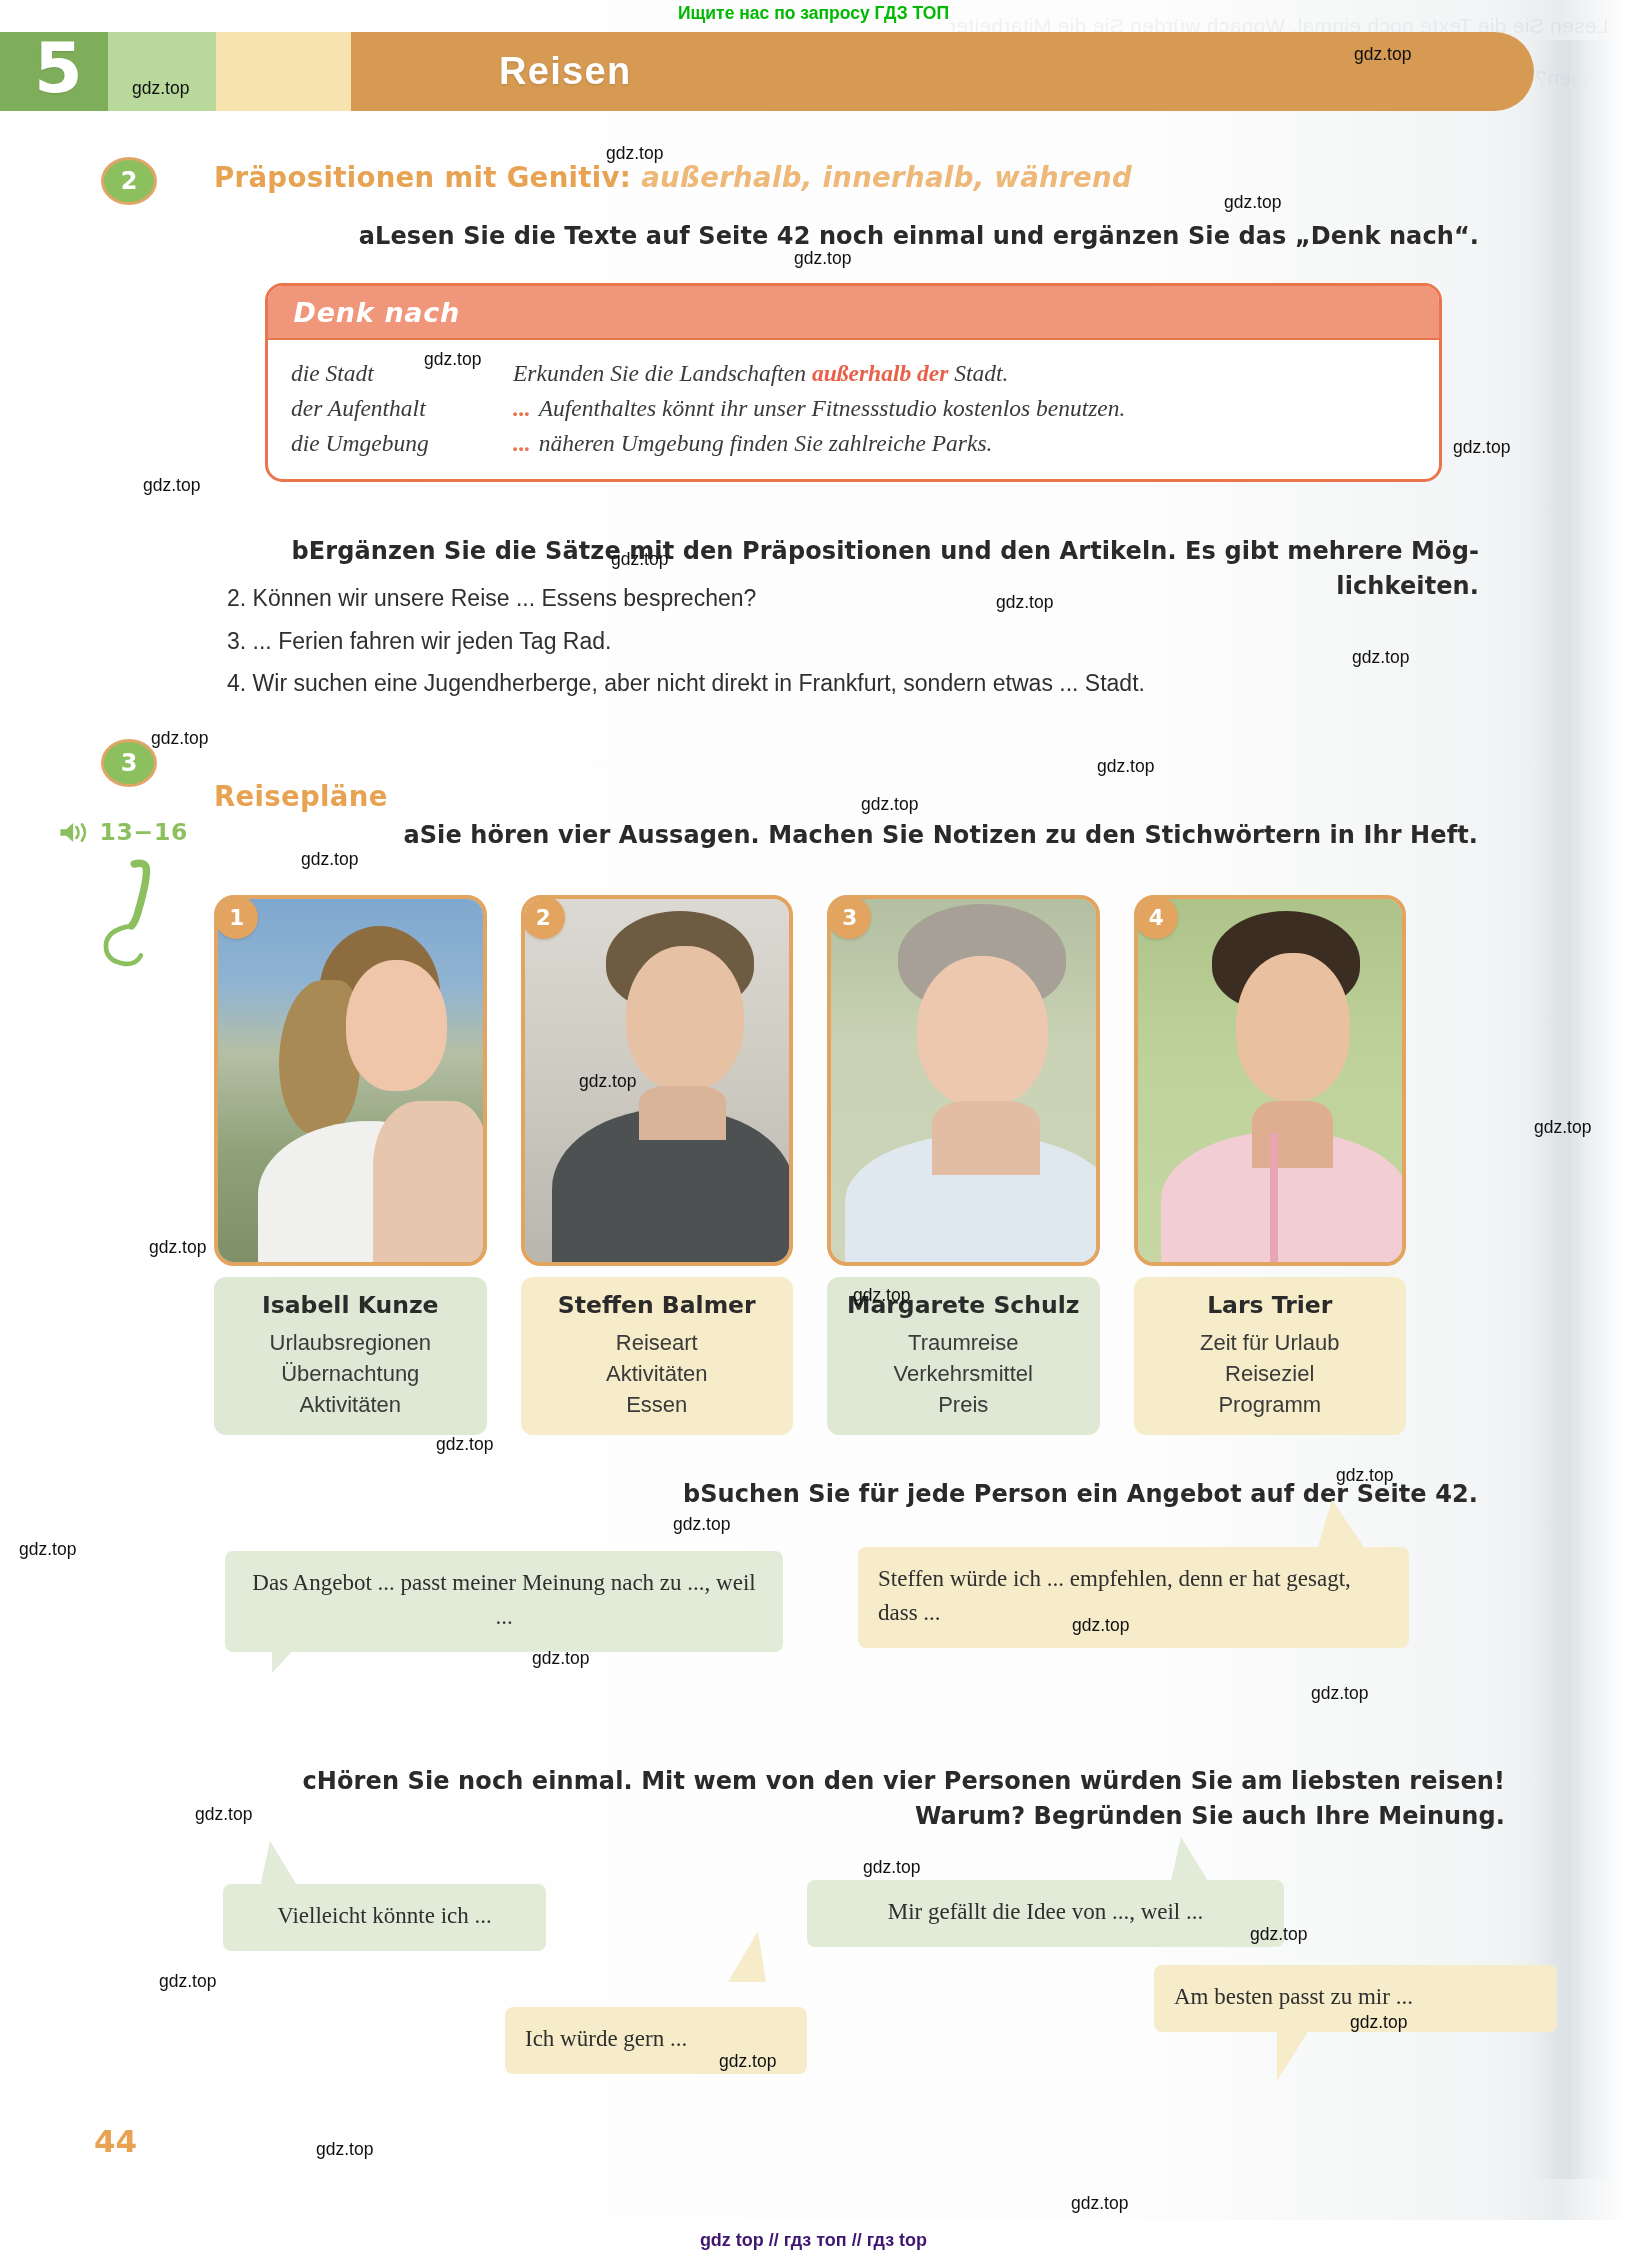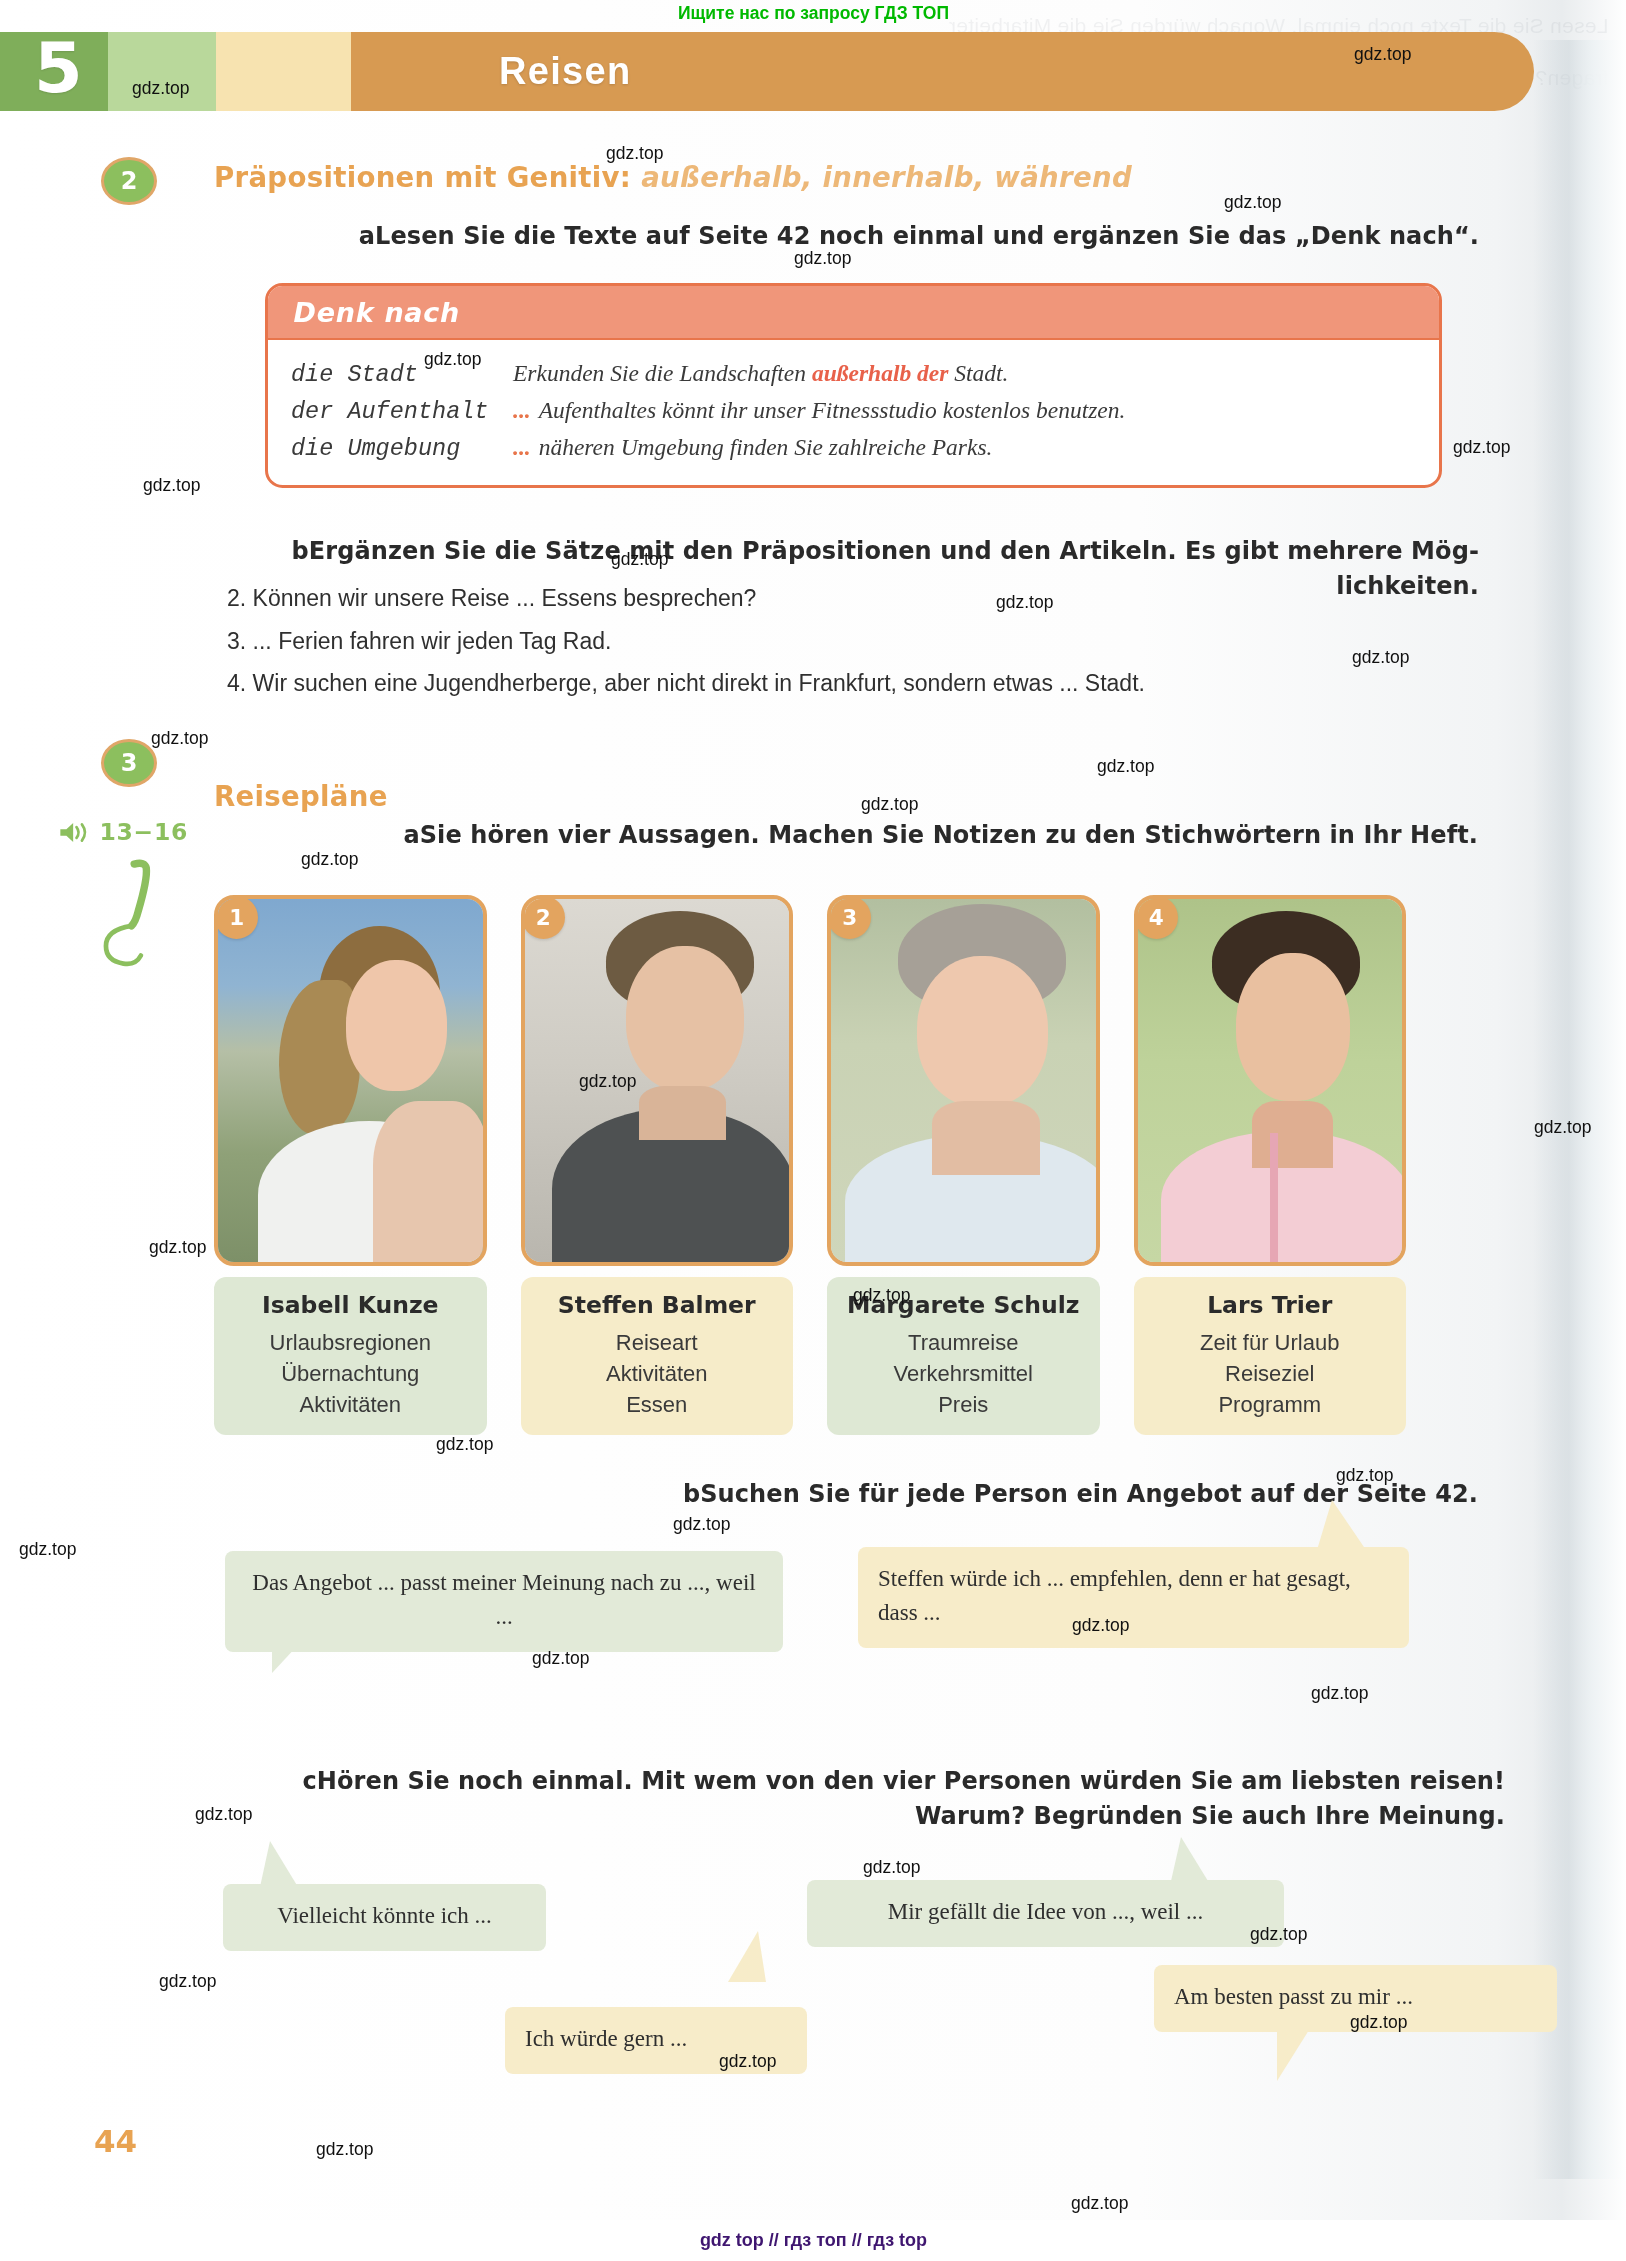--- a/index.html
+++ b/index.html
@@ -92,21 +92,21 @@
   .denk-head span{
     color:#fff;font-size:27px;font-weight:bold;font-style:italic;
     font-family:"DejaVu Sans", sans-serif;letter-spacing:0.7px;
   }
   .denk-body{padding:16px 23px 19px 23px;}
   .denk-row{
     display:flex;align-items:baseline;
     font-size:23.5px;color:#3a3a3a;font-style:italic;
     font-family:"Liberation Serif", serif;line-height:1.48;
   }
-  .denk-left{width:222px;flex-shrink:0;font-family:Liberation Mono, monospace;}
+  .denk-left{width:222px;flex-shrink:0;}
   .denk-dots{color:#e8754b;font-weight:bold;margin-right:8px;}
   .hl-red{color:#e8614a;font-weight:bold;font-style:italic;}
 
   
   .num-list{
     position:absolute;left:227px;top:580px;
     font-size:23px;color:#2f2f2f;line-height:1.62;
     font-family:"Liberation Sans", sans-serif;
   }
   .num-list div{margin-bottom:5.4px;}

